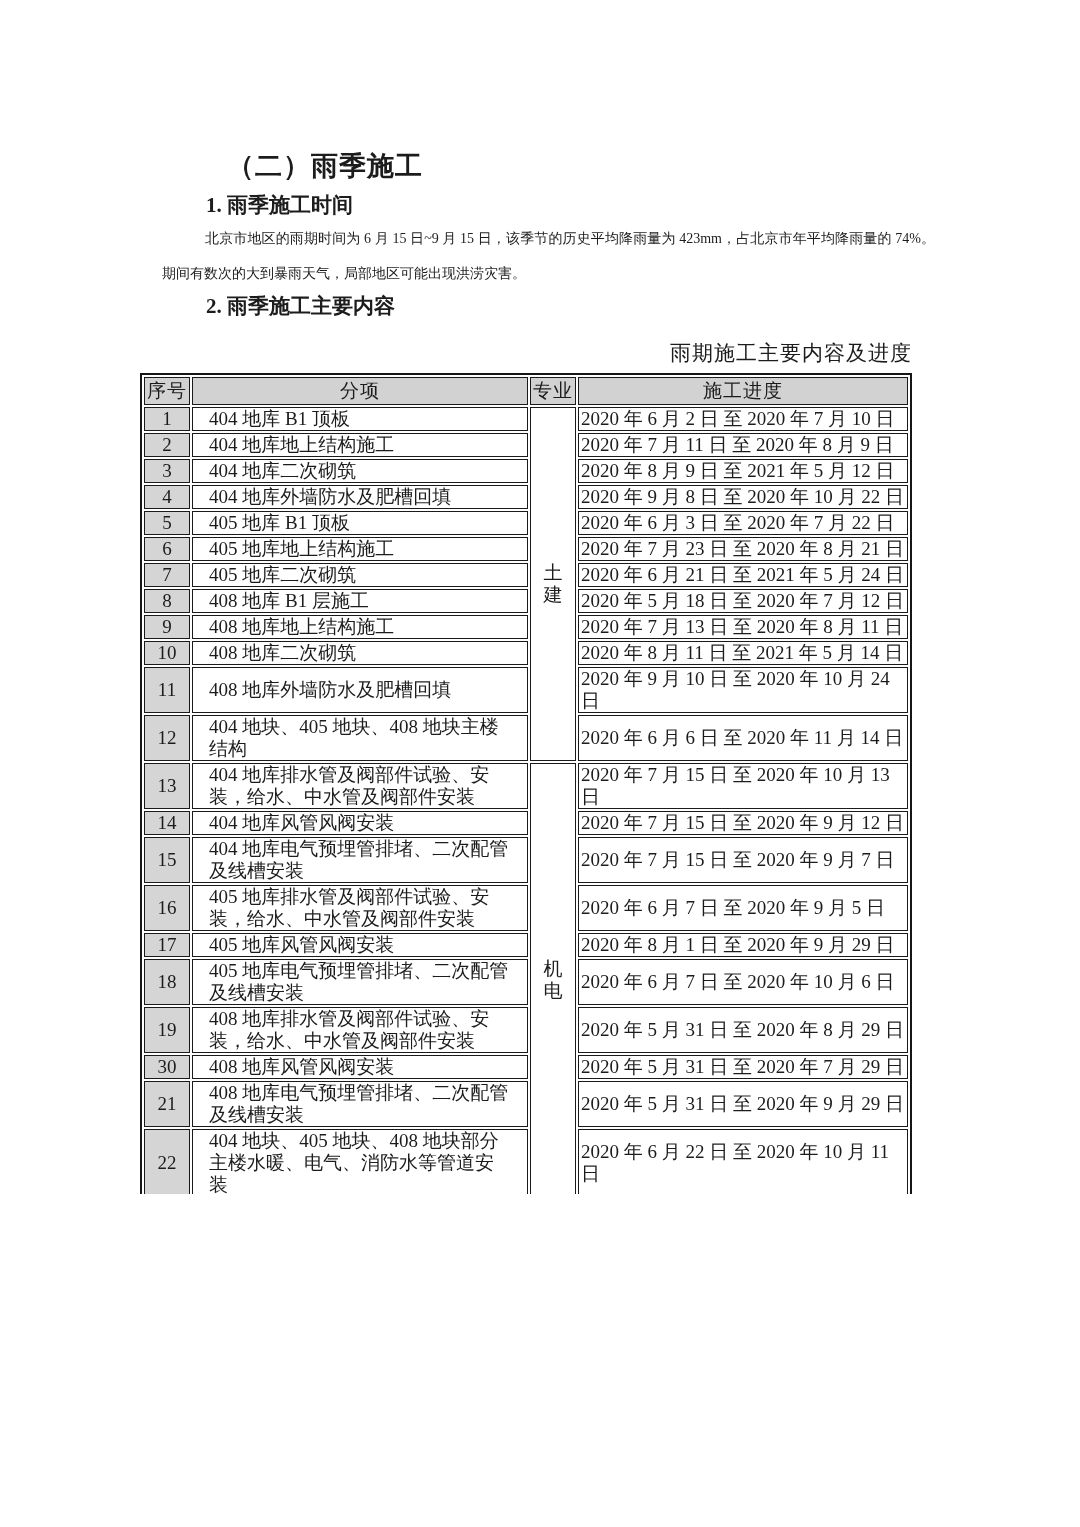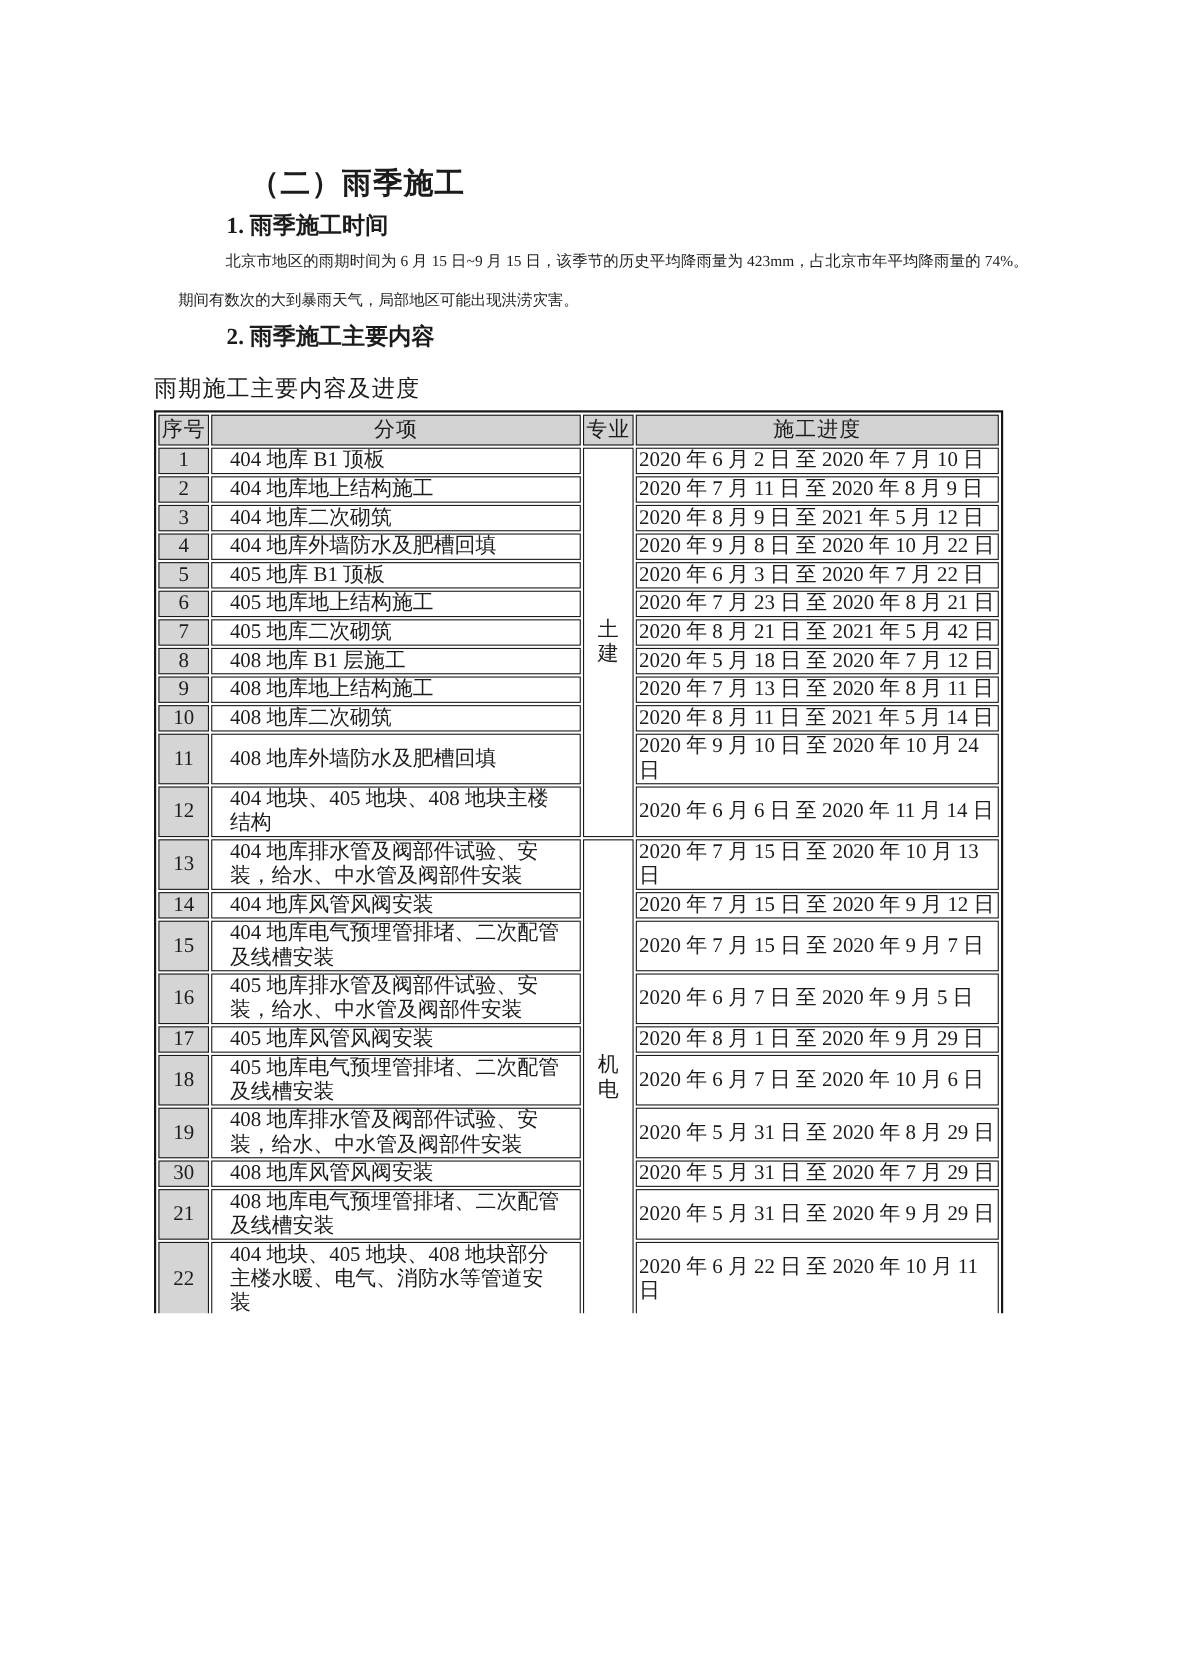--- a/index.html
+++ b/index.html
@@ -24,21 +24,21 @@
     margin:0 0 2px 66px;
   }
   .h-sub.after-table { margin-top:30px; }
   .body-par {
     font-size:14px; line-height:35px;
     margin:1px 0 2px 22px;
     text-indent:43px;
     text-align:justify;
   }
   .table-title {
-    width:772px; text-align:left;
+    width:772px; text-align:right;
     font-size:21px; line-height:26px;
     margin:20px 0 7px 0; letter-spacing:1px;
   }
   table.sched {
     width:772px; table-layout:fixed;
     border-collapse:separate; border-spacing:2px;
     border:2px solid #161616;
     background:#ffffff;
     font-size:19px;
   }
@@ -143,21 +143,21 @@
           <td class="col-date">2020 年 6 月 3 日 至 2020 年 7 月 22 日</td>
         </tr>
         <tr>
           <td class="col-no">6</td>
           <td class="col-item">405 地库地上结构施工</td>
           <td class="col-date">2020 年 7 月 23 日 至 2020 年 8 月 21 日</td>
         </tr>
         <tr>
           <td class="col-no">7</td>
           <td class="col-item">405 地库二次砌筑</td>
-          <td class="col-date">2020 年 8 月 21 日 至 2021 年 5 月 42 日</td>
+          <td class="col-date">2020 年 6 月 21 日 至 2021 年 5 月 24 日</td>
         </tr>
         <tr>
           <td class="col-no">8</td>
           <td class="col-item">408 地库 B1 层施工</td>
           <td class="col-date">2020 年 5 月 18 日 至 2020 年 7 月 12 日</td>
         </tr>
         <tr>
           <td class="col-no">9</td>
           <td class="col-item">408 地库地上结构施工</td>
           <td class="col-date">2020 年 7 月 13 日 至 2020 年 8 月 11 日</td>

